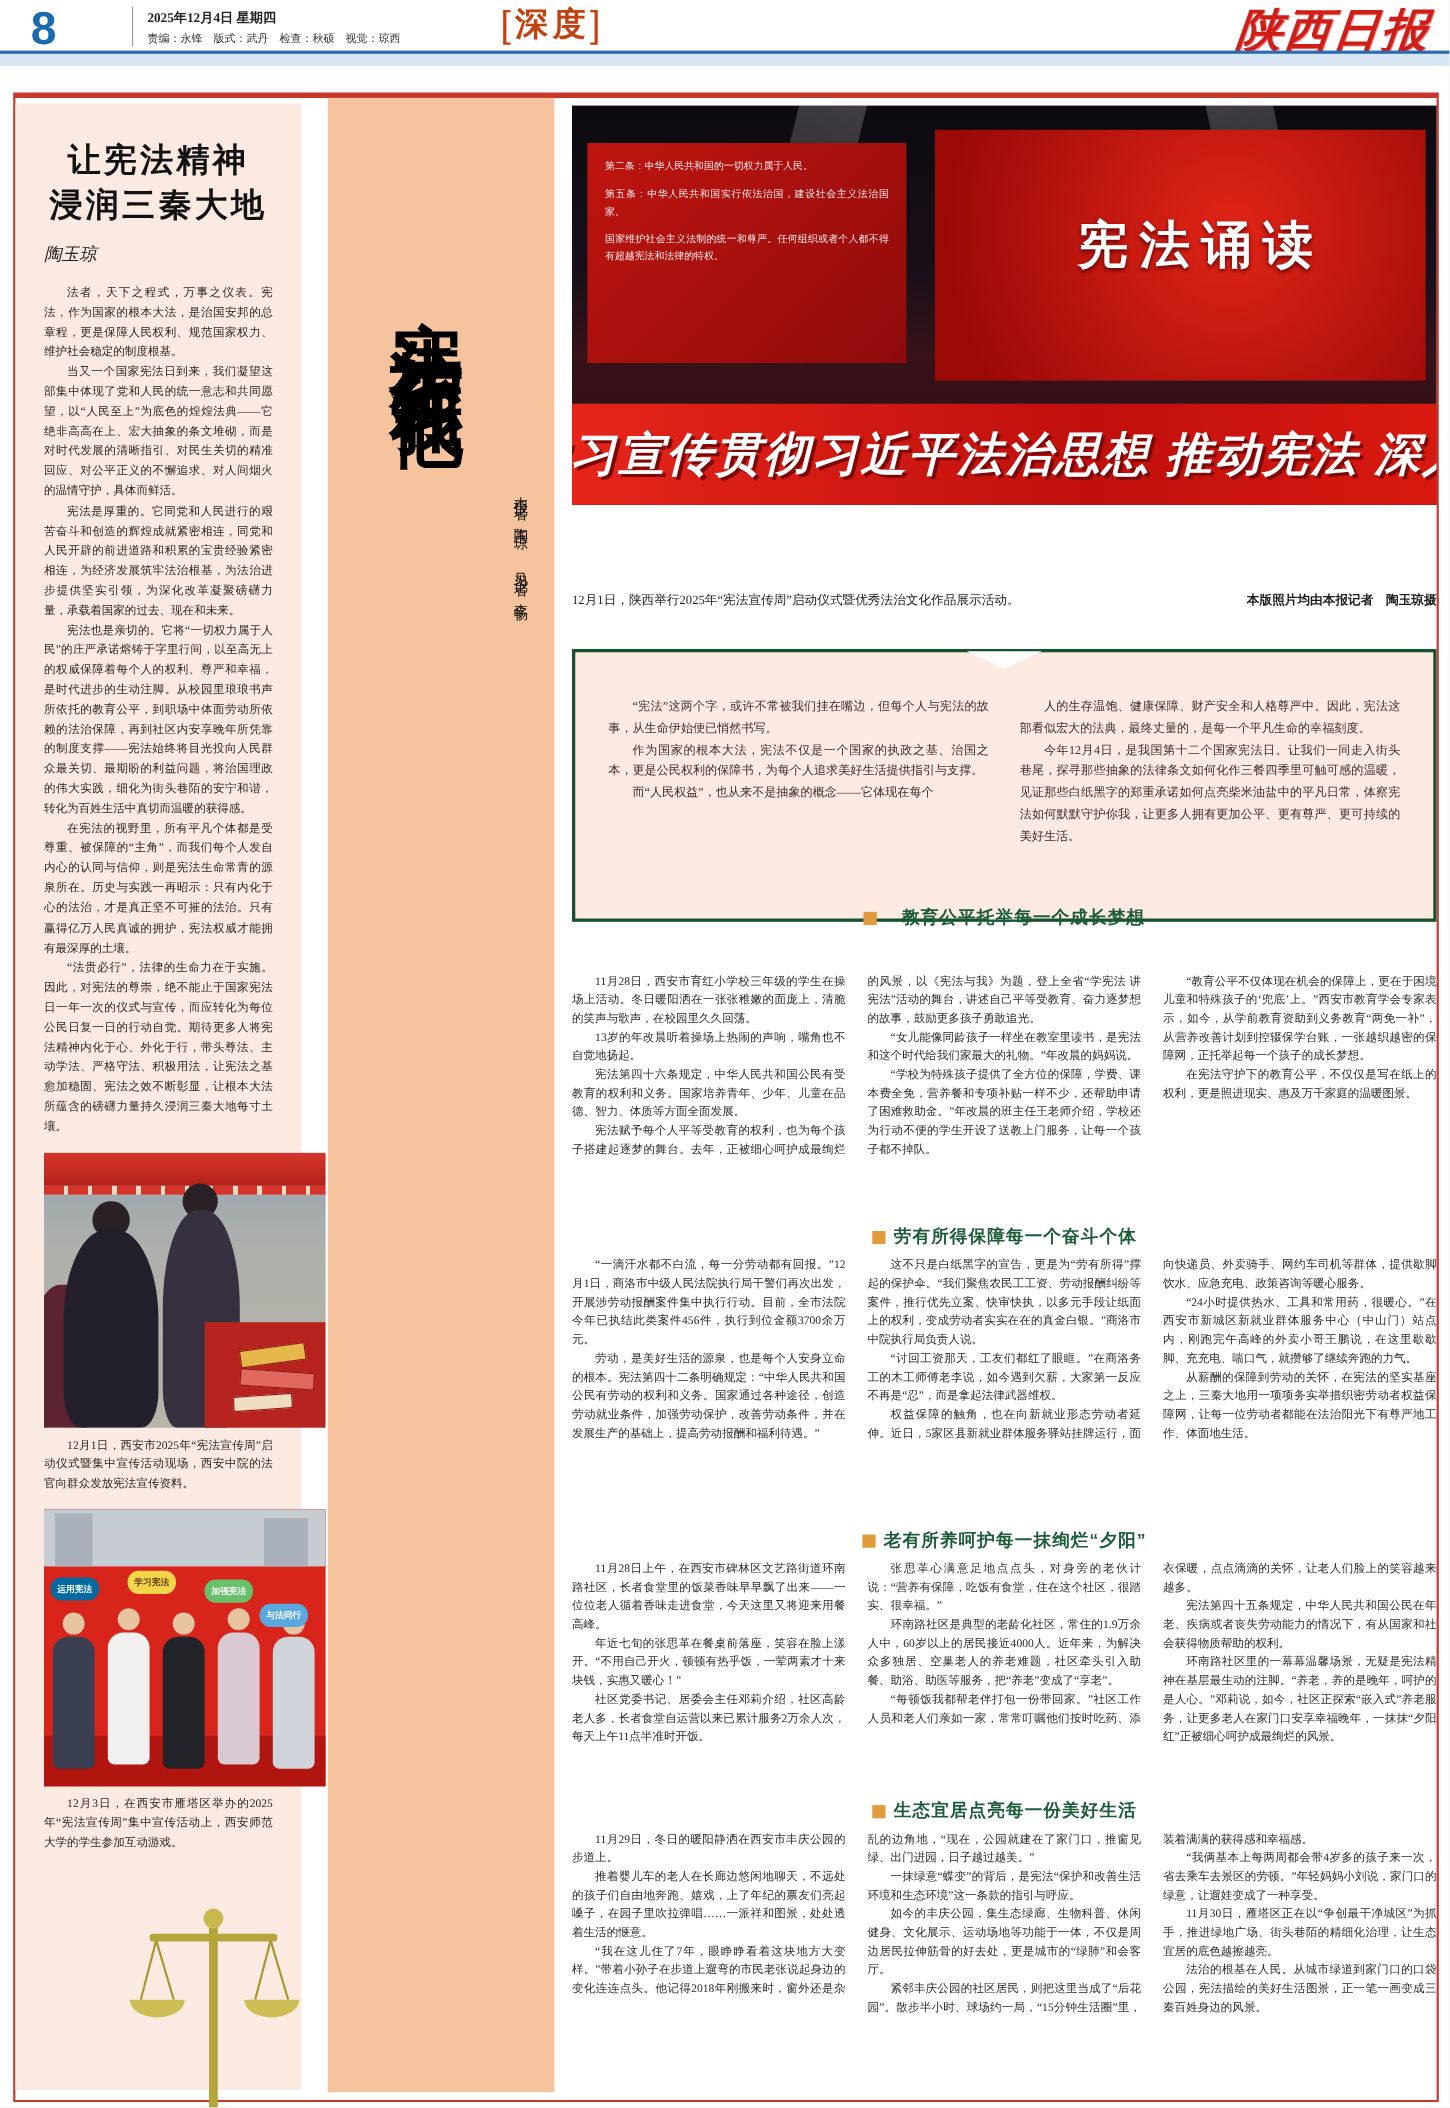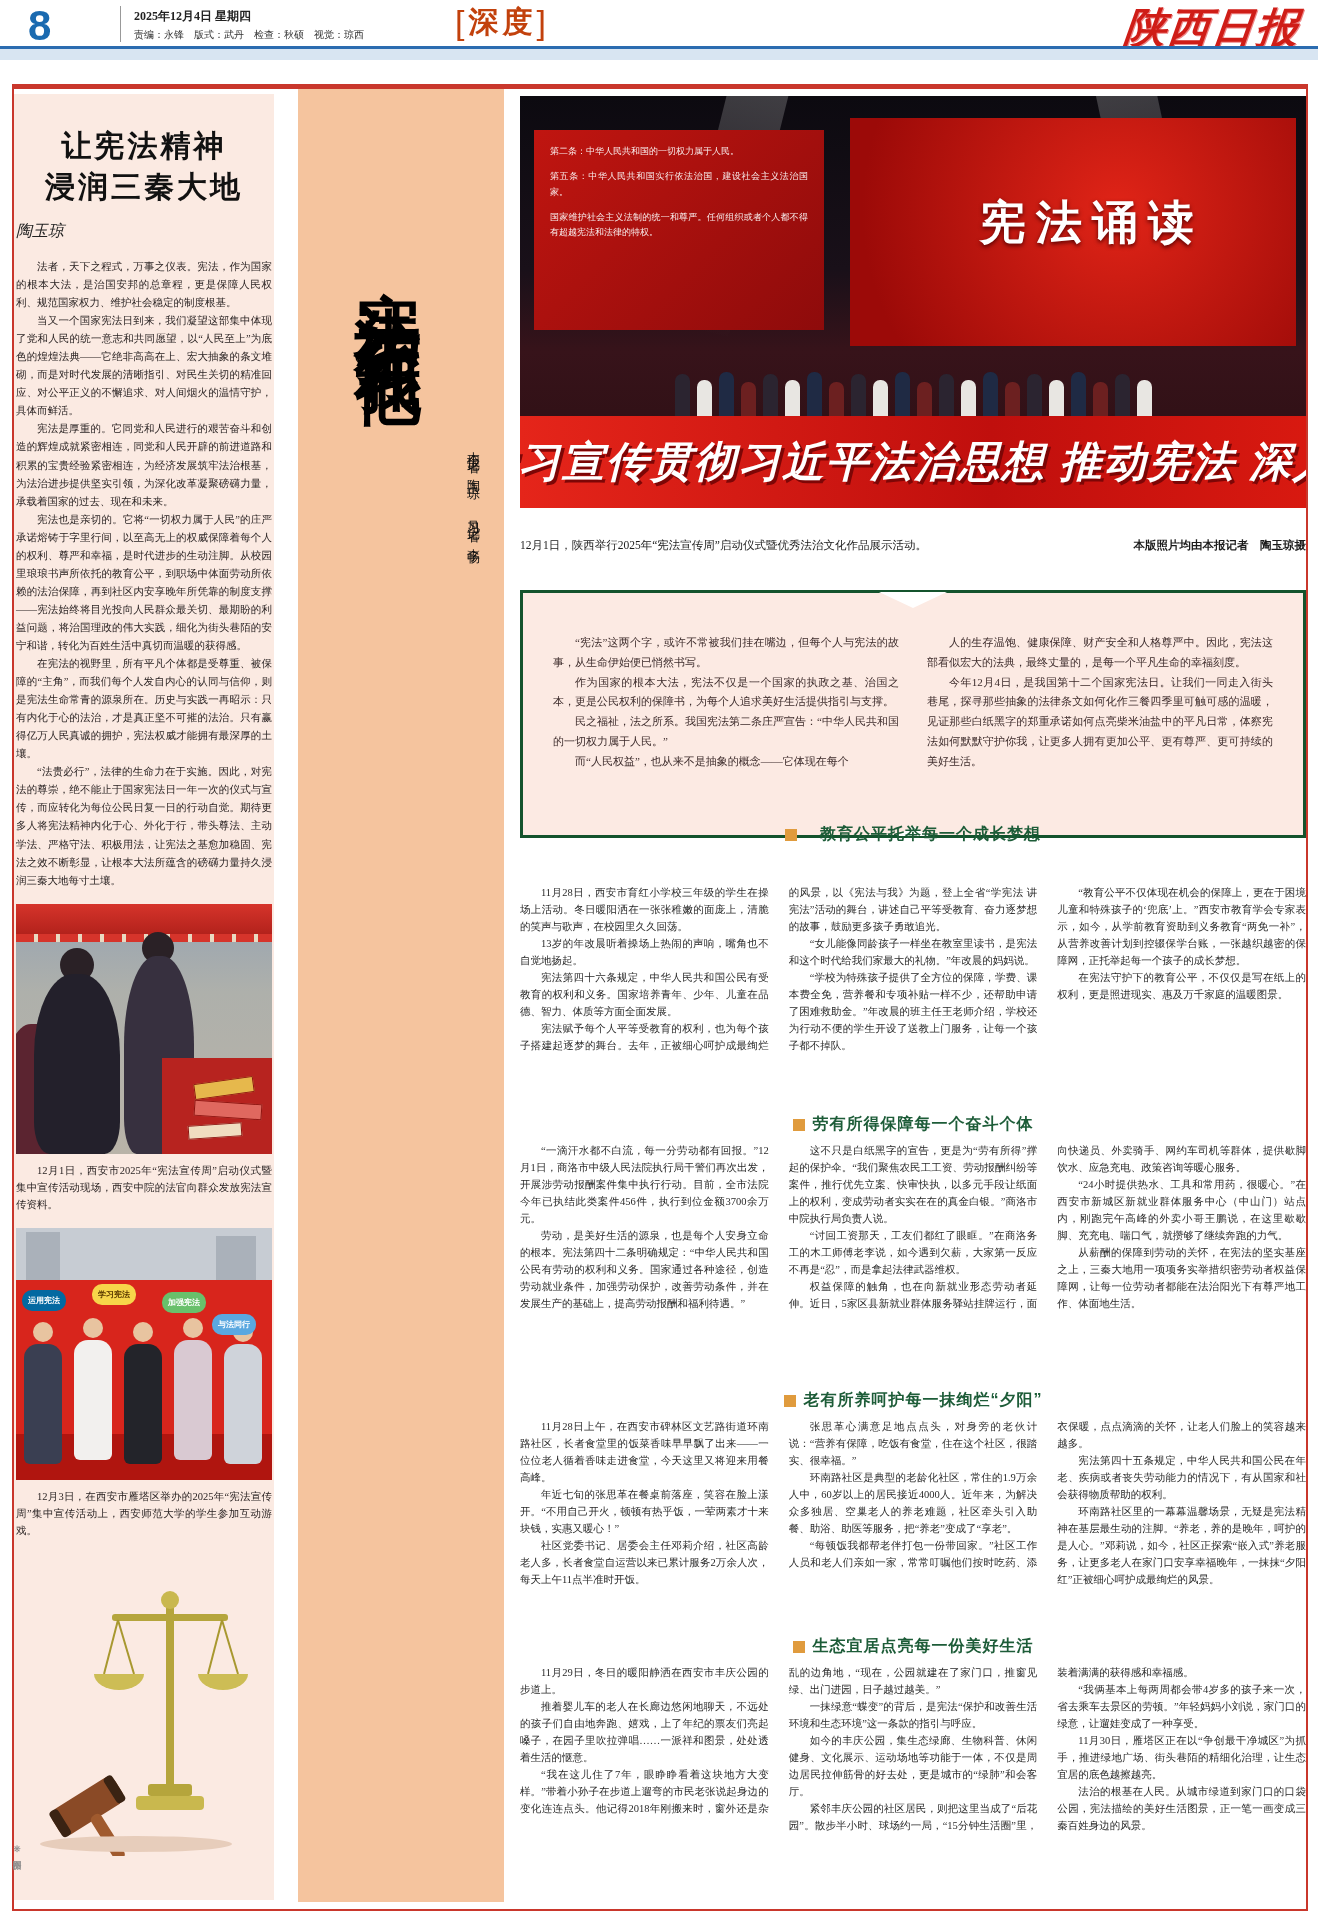--- a/index.html
+++ b/index.html
@@ -17,21 +17,21 @@
   .hdr-sec .bk{font-weight:400;font-size:34px;vertical-align:-2px;}
   .masthead{position:absolute;right:18px;top:0px;font-size:42px;font-weight:900;color:#cf1d17;
             font-style:italic;letter-spacing:2px;text-shadow:1px 1px 0 #e88;transform:skewX(-6deg);}
   .blue-rule{position:absolute;top:46px;left:0;width:100%;height:3px;background:#2b6cb0;}
   .blue-band{position:absolute;top:49px;left:0;width:100%;height:11px;background:#d8e5f2;}
   
   .frame{position:absolute;left:12px;top:84px;width:1292px;height:1820px;
          border:2px solid #c9372c;border-top-width:5px;background:#fff;}
   
   .left-panel{position:absolute;left:14px;top:94px;width:260px;height:1806px;background:#fbeae2;
-              box-sizing:border-box;padding:10px 2px;}
+              box-sizing:border-box;padding:10px 26px;}
   .lp-title{margin-top:22px;text-align:center;font-size:30px;font-weight:700;letter-spacing:3px;
             line-height:1.35;color:#111;}
   .lp-author{margin-top:14px;font-size:16px;color:#222;font-style:italic;}
   .lp-article{margin-top:16px;font-size:10.5px;line-height:1.72;text-align:justify;color:#2b2424;}
   .lp-article p{margin:0;text-indent:2em;}
   .lp-caption{margin-top:8px;font-size:10.5px;line-height:1.65;text-align:justify;color:#2b2424;}
   .lp-caption p{margin:0;text-indent:2em;}
   
   .ph1{position:relative;margin-top:14px;width:256px;height:250px;overflow:hidden;
        background:linear-gradient(180deg,#96a3b2 0%,#aeb0ab 35%,#b9b3a8 100%);}
@@ -76,21 +76,21 @@
   .credit{position:absolute;left:-6px;bottom:2px;writing-mode:vertical-rl;font-size:9px;color:#8a8a8a;}
   
   .strip{position:absolute;left:298px;top:89px;width:206px;height:1813px;background:#f5c49e;}
   .vh{position:absolute;left:58px;top:148px;writing-mode:vertical-rl;
       font-family:"Liberation Sans","DejaVu Sans",sans-serif;font-size:66px;font-weight:900;
       color:#000;letter-spacing:12px;line-height:1;}
   .vbyline{position:absolute;right:22px;top:352px;writing-mode:vertical-rl;font-size:13px;
       color:#111;letter-spacing:3px;}
   
   .main{position:absolute;left:512px;top:88px;width:794px;height:1816px;}
-  .photo{position:absolute;left:8px;top:8px;width:786px;height:412px;overflow:hidden;
+  .photo{position:absolute;left:8px;top:8px;width:786px;height:363px;overflow:hidden;
          background:linear-gradient(180deg,#0c0a10 0%,#191019 42%,#37131a 62%,#2a0e12 100%);}
   .beam{position:absolute;top:-20px;width:60px;height:260px;background:linear-gradient(180deg,rgba(255,255,255,.22),rgba(255,255,255,0));}
   .beam.b1{left:180px;transform:rotate(14deg);}
   .beam.b2{left:600px;transform:rotate(-12deg);}
   .screenL{position:absolute;left:14px;top:34px;width:290px;height:200px;box-sizing:border-box;
            background:linear-gradient(135deg,#c01510,#8e0b0b);padding:14px 16px;}
   .screenL p{margin:0 0 10px 0;font-size:9px;line-height:1.7;color:rgba(255,255,255,.92);text-align:justify;}
   .screenR{position:absolute;left:330px;top:22px;width:446px;height:228px;
            background:radial-gradient(circle at 60% 40%,#e02417,#9c0a08 85%);}
   .screenR .t{position:absolute;left:130px;top:74px;font-family:"Liberation Sans",sans-serif;
@@ -293,21 +293,20 @@
       <div class="c">12月1日，陕西举行2025年“宪法宣传周”启动仪式暨优秀法治文化作品展示活动。</div>
       <div class="cr">本版照片均由本报记者　陶玉琼摄</div>
     </div>
 
     <div class="qbox">
       <div class="notch-t"></div>
       <div class="notch-b"></div>
       <div class="qcol">
           <p>“宪法”这两个字，或许不常被我们挂在嘴边，但每个人与宪法的故事，从生命伊始便已悄然书写。</p>
           <p>作为国家的根本大法，宪法不仅是一个国家的执政之基、治国之本，更是公民权利的保障书，为每个人追求美好生活提供指引与支撑。</p>
-          <p>民之福祉，法之所系。我国宪法第二条庄严宣告：“中华人民共和国的一切权力属于人民。”</p>
           <p>而“人民权益”，也从来不是抽象的概念——它体现在每个</p>
         </div>
       <div class="qcol">
           <p>人的生存温饱、健康保障、财产安全和人格尊严中。因此，宪法这部看似宏大的法典，最终丈量的，是每一个平凡生命的幸福刻度。</p>
           <p>今年12月4日，是我国第十二个国家宪法日。让我们一同走入街头巷尾，探寻那些抽象的法律条文如何化作三餐四季里可触可感的温暖，见证那些白纸黑字的郑重承诺如何点亮柴米油盐中的平凡日常，体察宪法如何默默守护你我，让更多人拥有更加公平、更有尊严、更可持续的美好生活。</p>
         </div>
     </div>
 
     <div class="sec-head sh1">
       <span class="sq"></span>

